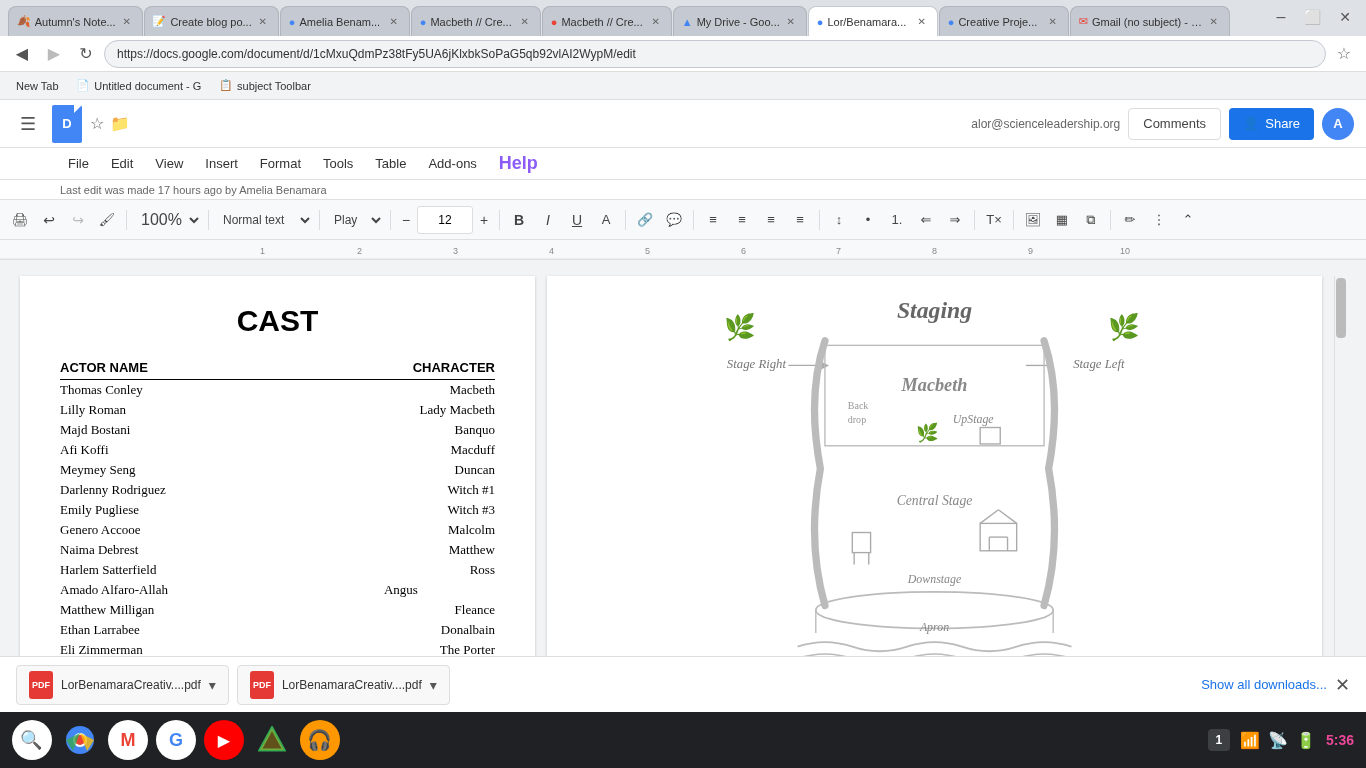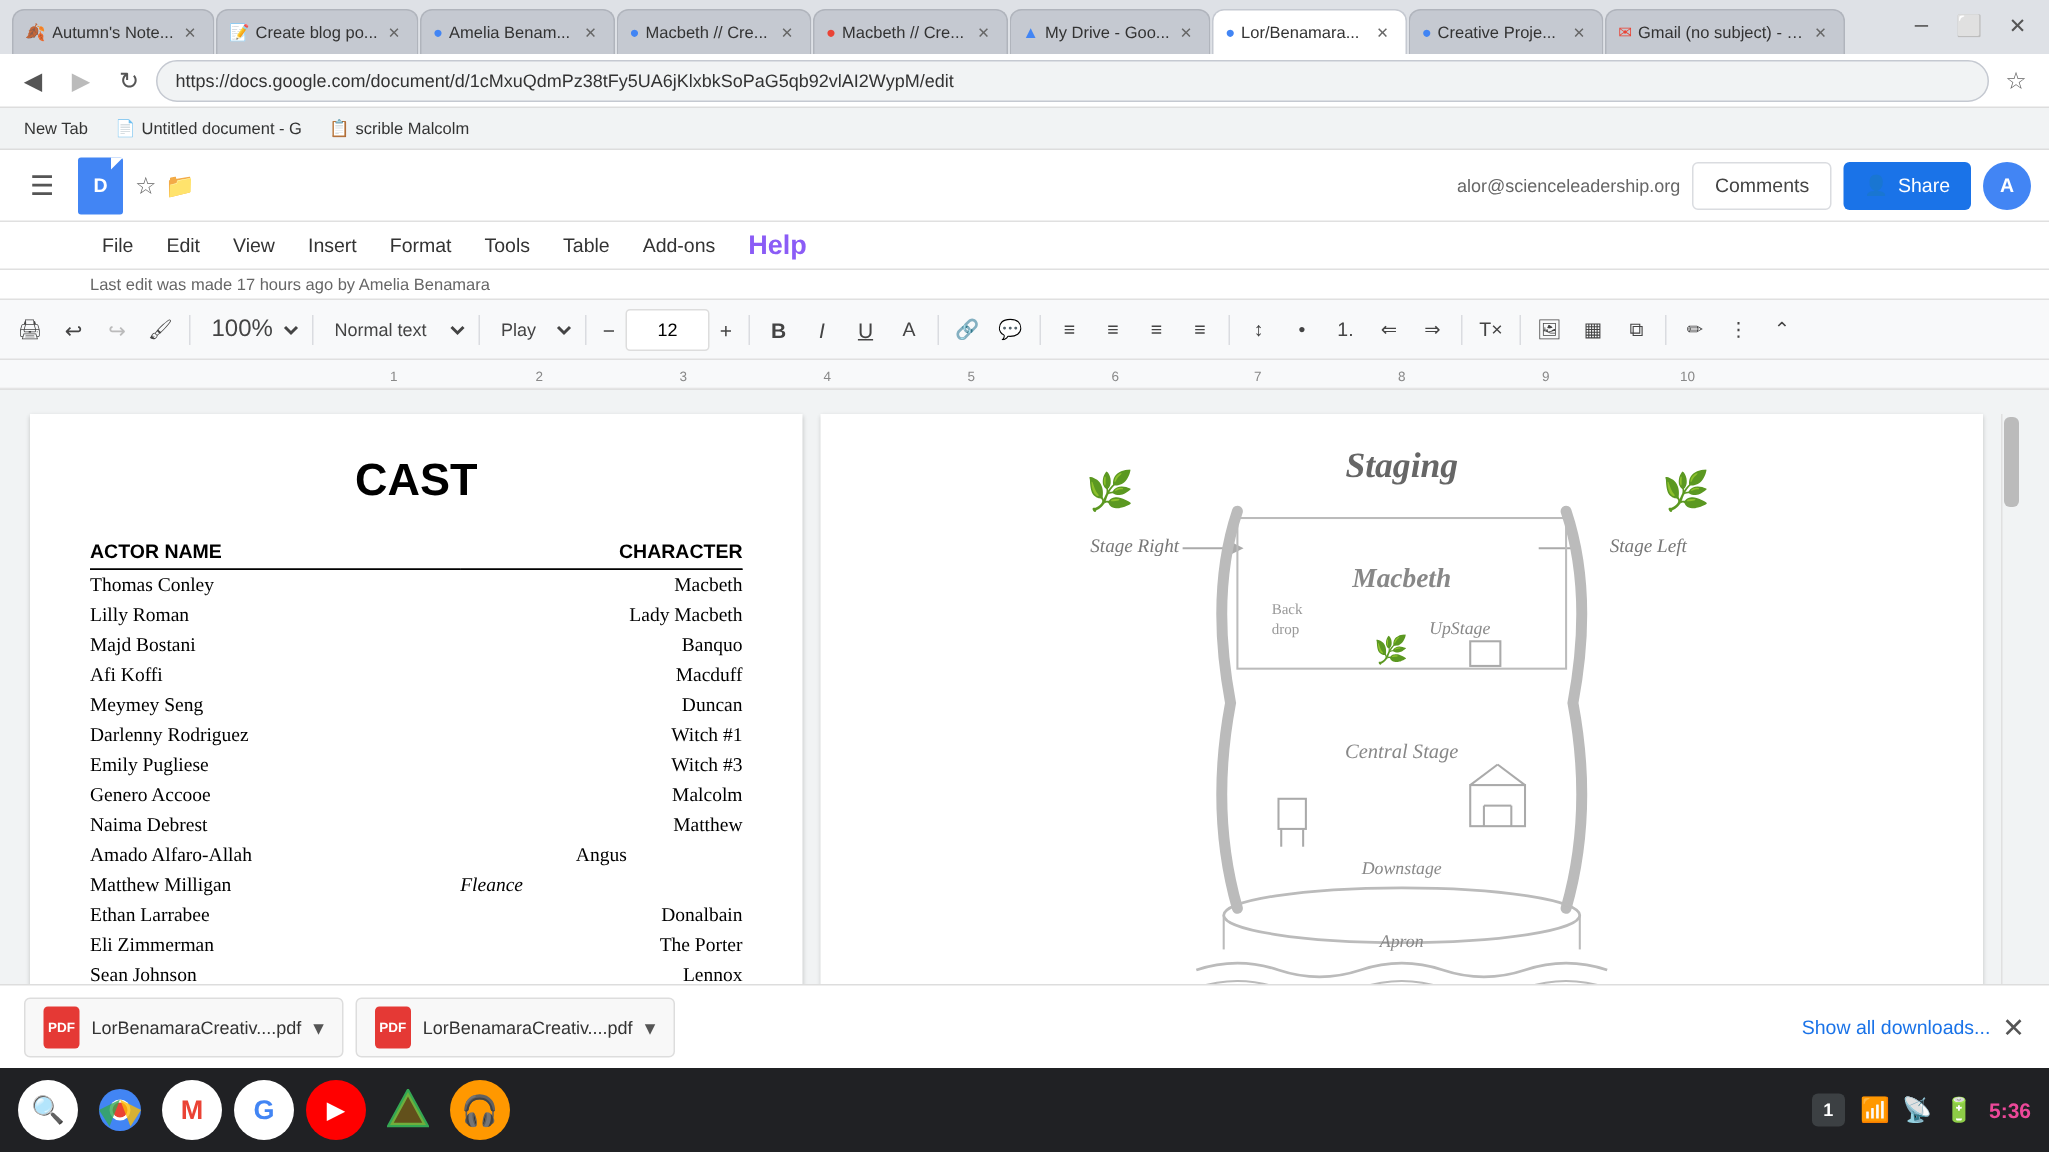--- a/index.html
+++ b/index.html
@@ -76,21 +76,21 @@
   <div style="background:#f1f3f4; height:28px; display:flex; align-items:center; padding:0 8px; gap:2px; border-bottom:1px solid #ddd; font-size:11px;">
     <div style="display:flex;align-items:center;gap:4px;padding:3px 8px;border-radius:4px;cursor:pointer;color:#333;">
       <span>New Tab</span>
     </div>
     <div style="display:flex;align-items:center;gap:4px;padding:3px 8px;border-radius:4px;cursor:pointer;color:#333;">
       <span style="font-size:11px;">📄</span>
       <span>Untitled document - G</span>
     </div>
     <div style="display:flex;align-items:center;gap:4px;padding:3px 8px;border-radius:4px;cursor:pointer;color:#333;">
       <span style="font-size:11px;">📋</span>
-      <span>scrible Malcolm</span>
+      <span>subject Toolbar</span>
     </div>
   </div>
 
   <div style="background:#fff; height:48px; display:flex; align-items:center; padding:0 12px; gap:8px; border-bottom:1px solid #e0e0e0;">
     <button style="width:32px;height:32px;border:none;background:transparent;border-radius:50%;cursor:pointer;font-size:18px;color:#555;display:flex;align-items:center;justify-content:center;">☰</button>
 
     <div style="width:30px;height:38px;position:relative;flex-shrink:0;">
       <div style="width:30px;height:38px;background:#4285f4;border-radius:2px;display:flex;align-items:center;justify-content:center;position:relative;">
         <span style="color:#fff;font-size:13px;font-weight:bold;">D</span>
         <div style="position:absolute;top:0;right:0;width:0;height:0;border-left:8px solid #fff;border-bottom:8px solid transparent;"></div>
@@ -241,26 +241,30 @@
             </tr>
             <tr>
               <td style="padding: 2px 0px; font-size: 13px;">Genero Accooe</td>
               <td style="padding: 2px 0px; font-size: 13px; text-align: right;">Malcolm</td>
             </tr>
             <tr>
               <td style="padding: 2px 0px; font-size: 13px;">Naima Debrest</td>
               <td style="padding: 2px 0px; font-size: 13px; text-align: right;">Matthew</td>
             </tr>
             <tr>
+              <td style="padding: 2px 0px; font-size: 13px;">Harlem Satterfield</td>
+              <td style="padding: 2px 0px; font-size: 13px; text-align: right;">Ross</td>
+            </tr>
+            <tr>
               <td style="padding: 2px 0px; font-size: 13px;">Amado Alfaro-Allah</td>
               <td style="padding: 2px 0px; font-size: 13px; text-align: center;">Angus</td>
             </tr>
             <tr>
               <td style="padding: 2px 0px; font-size: 13px;">Matthew Milligan</td>
-              <td style="padding: 2px 0px; font-size: 13px; text-align: left; font-style: italic;">Fleance</td>
+              <td style="padding: 2px 0px; font-size: 13px; text-align: right;">Fleance</td>
             </tr>
             <tr>
               <td style="padding: 2px 0px; font-size: 13px;">Ethan Larrabee</td>
               <td style="padding: 2px 0px; font-size: 13px; text-align: right;">Donalbain</td>
             </tr>
             <tr>
               <td style="padding: 2px 0px; font-size: 13px;">Eli Zimmerman</td>
               <td style="padding: 2px 0px; font-size: 13px; text-align: right;">The Porter</td>
             </tr>
             <tr>

